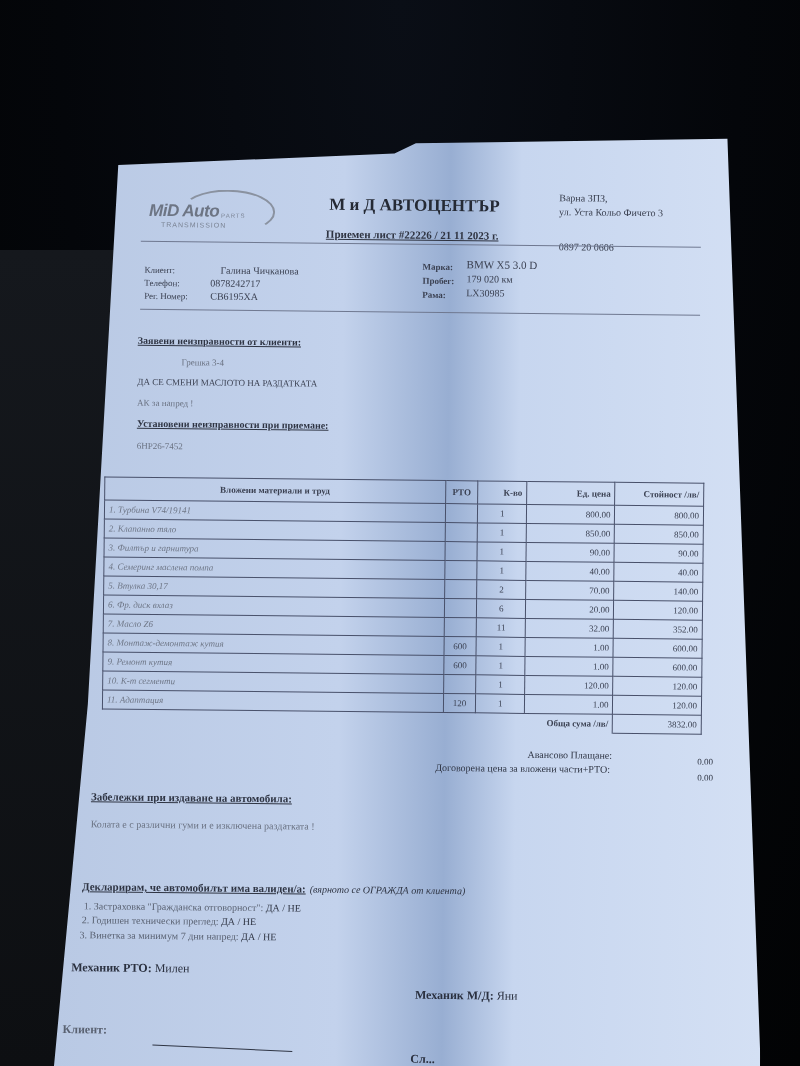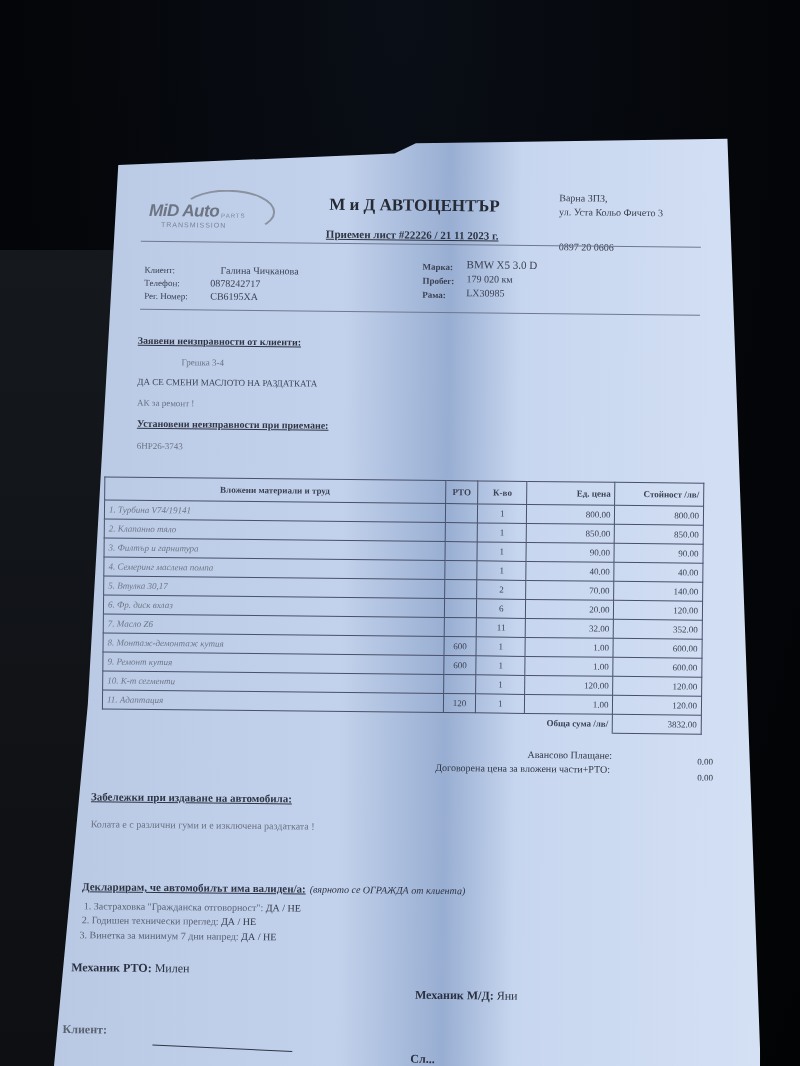--- a/index.html
+++ b/index.html
@@ -87,30 +87,30 @@
   <div class="abs lbl" style="left:362px;top:130px;font-weight:bold;">Марка:</div>
   <div class="abs lbl" style="left:362px;top:144px;font-weight:bold;">Пробег:</div>
   <div class="abs lbl" style="left:362px;top:158px;font-weight:bold;">Рама:</div>
   <div class="abs val" style="left:406px;top:126px;font-size:11px;">BMW X5 3.0 D</div>
   <div class="abs val" style="left:406px;top:141px;">179 020 км</div>
   <div class="abs val" style="left:406px;top:155px;">LX30985</div>
 
   <div class="abs sec-h" style="left:78px;top:206px;">Заявени неизправности от клиенти:</div>
   <div class="abs light" style="left:78px;top:228px;padding-left:44px;">Грешка 3-4</div>
   <div class="abs val" style="left:78px;top:248px;font-size:9px;">ДА СЕ СМЕНИ МАСЛОТО НА РАЗДАТКАТА</div>
-  <div class="abs light" style="left:78px;top:269px;">АК за ремонт !</div>
+  <div class="abs light" style="left:78px;top:269px;">АК за напред !</div>
   <div class="abs sec-h" style="left:78px;top:289px;">Установени неизправности при приемане:</div>
-  <div class="abs light" style="left:78px;top:312px;">6HP26-3743</div>
+  <div class="abs light" style="left:78px;top:312px;">6HP26-7452</div>
 
   <table class="items">
     <thead>
       <tr>
         <th>Вложени материали и труд</th>
         <th style="width:24px;">РТО</th>
-        <th style="width:40px;">К-во</th>
+        <th style="width:40px;text-align:right;">К-во</th>
         <th style="width:80px;text-align:right;">Ед. цена</th>
         <th style="width:80px;text-align:right;">Стойност /лв/</th>
       </tr>
     </thead>
     <tbody>
       <tr>
         <td class="name">1. Турбина V74/19141</td>
         <td class="c"></td>
         <td class="c">1</td>
         <td class="num">800.00</td>

